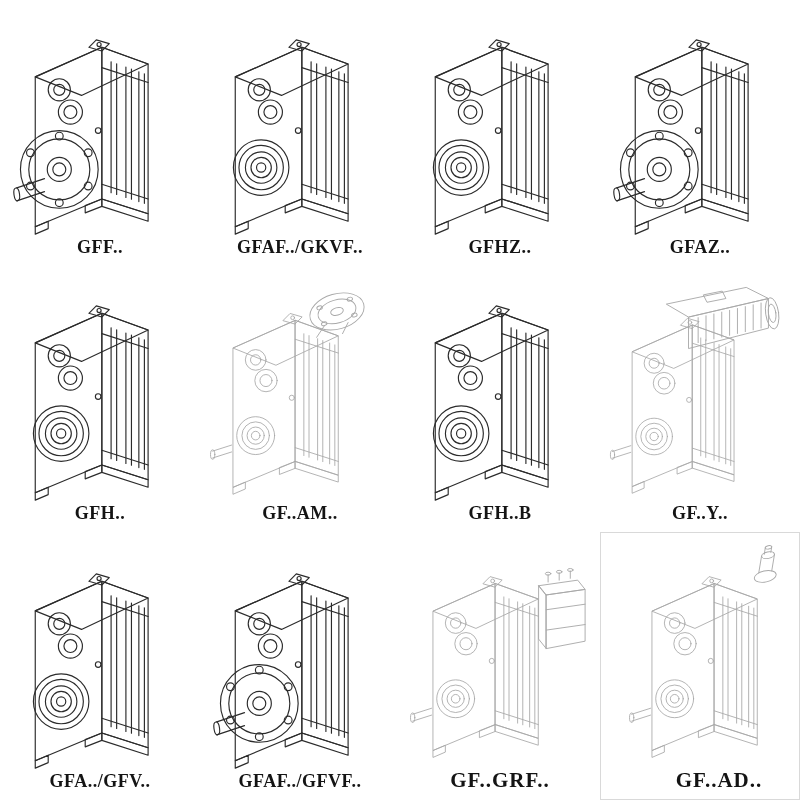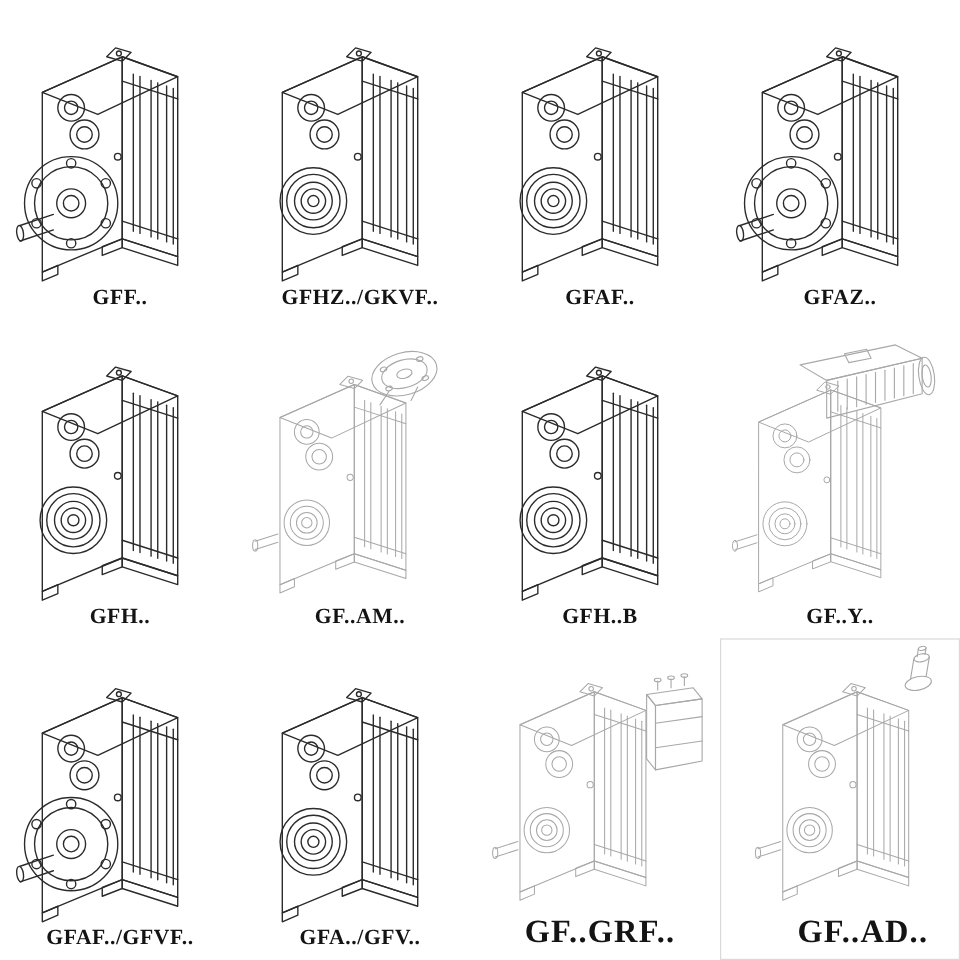--- a/index.html
+++ b/index.html
@@ -22,21 +22,21 @@
     width:200px;height:226px;flex:0 0 auto;
     display:flex;align-items:center;justify-content:center;
   }
   .drawing svg{width:194px;height:222px;display:block;}
   .label{
     font-weight:700;font-size:18px;color:#141414;letter-spacing:.5px;
     text-align:center;line-height:1.1;white-space:nowrap;
   }
   
   .cell:nth-child(11) .label,
-  .cell:nth-child(12) .label{font-size:27px;letter-spacing:1px;}
+  .cell:nth-child(12) .label{font-size:21px;letter-spacing:1px;}
   
   .cell:nth-child(12){outline:1px solid #d9d9d9;outline-offset:-1px;padding-left:38px;}
 </style>
 </head>
 <body>
 
 <div id="grid">
     <figure class="cell">
       <div class="drawing">
         <svg viewBox="0 0 200 240" xmlns="http://www.w3.org/2000/svg">
@@ -110,21 +110,21 @@
               <polygon points="102,198 152,214 152,222 102,206"></polygon>
               <circle cx="58" cy="164" r="30"></circle>
               <circle cx="58" cy="164" r="24"></circle>
               <circle cx="58" cy="164" r="17"></circle>
               <circle cx="58" cy="164" r="11"></circle>
               <circle cx="58" cy="164" r="5"></circle>
             </g>
           </g>
         </svg>
       </div>
-      <figcaption class="label">GFHZ../GKVF..</figcaption>
+      <figcaption class="label">GFAF../GKVF..</figcaption>
     </figure>
     <figure class="cell">
       <div class="drawing">
         <svg viewBox="0 0 200 240" xmlns="http://www.w3.org/2000/svg">
           <g fill="none" stroke="#2b2b2b" stroke-width="1.25" stroke-linejoin="round" stroke-linecap="round">
             <g transform="translate(0,2) scale(1)">
               <polygon points="30,66 102,34 152,52 80,86"></polygon>
               <polygon points="30,66 102,34 102,198 30,228"></polygon>
               <polygon points="102,34 152,52 152,214 102,198"></polygon>
               <polygon points="88,34 96,26 110,30 102,38"></polygon>
@@ -147,21 +147,21 @@
               <polygon points="102,198 152,214 152,222 102,206"></polygon>
               <circle cx="58" cy="164" r="30"></circle>
               <circle cx="58" cy="164" r="24"></circle>
               <circle cx="58" cy="164" r="17"></circle>
               <circle cx="58" cy="164" r="11"></circle>
               <circle cx="58" cy="164" r="5"></circle>
             </g>
           </g>
         </svg>
       </div>
-      <figcaption class="label">GFAF..</figcaption>
+      <figcaption class="label">GFHZ..</figcaption>
     </figure>
     <figure class="cell">
       <div class="drawing">
         <svg viewBox="0 0 200 240" xmlns="http://www.w3.org/2000/svg">
           <g fill="none" stroke="#2b2b2b" stroke-width="1.25" stroke-linejoin="round" stroke-linecap="round">
             <g transform="translate(0,2) scale(1)">
               <polygon points="30,66 102,34 152,52 80,86"></polygon>
               <polygon points="30,66 102,34 102,198 30,228"></polygon>
               <polygon points="102,34 152,52 152,214 102,198"></polygon>
               <polygon points="88,34 96,26 110,30 102,38"></polygon>
@@ -395,20 +395,57 @@
               <line x1="142" y1="60.4" x2="142" y2="200.8"></line>
               <line x1="148" y1="62.56" x2="148" y2="202.72"></line>
               <circle cx="56" cy="80" r="12"></circle>
               <circle cx="56" cy="80" r="6"></circle>
               <circle cx="68" cy="104" r="13"></circle>
               <circle cx="68" cy="104" r="7"></circle>
               <circle cx="98" cy="124" r="3"></circle>
               <polygon points="30,228 44,222 44,230 30,236"></polygon>
               <polygon points="84,205 102,198 102,206 84,213"></polygon>
               <polygon points="102,198 152,214 152,222 102,206"></polygon>
+              <circle cx="58" cy="164" r="30"></circle>
+              <circle cx="58" cy="164" r="24"></circle>
+              <circle cx="58" cy="164" r="17"></circle>
+              <circle cx="58" cy="164" r="11"></circle>
+              <circle cx="58" cy="164" r="5"></circle>
+            </g>
+          </g>
+        </svg>
+      </div>
+      <figcaption class="label">GFA../GFV..</figcaption>
+    </figure>
+    <figure class="cell">
+      <div class="drawing">
+        <svg viewBox="0 0 200 240" xmlns="http://www.w3.org/2000/svg">
+          <g fill="none" stroke="#2b2b2b" stroke-width="1.25" stroke-linejoin="round" stroke-linecap="round">
+            <g transform="translate(0,2) scale(1)">
+              <polygon points="30,66 102,34 152,52 80,86"></polygon>
+              <polygon points="30,66 102,34 102,198 30,228"></polygon>
+              <polygon points="102,34 152,52 152,214 102,198"></polygon>
+              <polygon points="88,34 96,26 110,30 102,38"></polygon>
+              <circle cx="99" cy="31" r="2.2"></circle>
+              <line x1="102" y1="56" x2="152" y2="72"></line>
+              <line x1="102" y1="182" x2="152" y2="198"></line>
+              <line x1="112" y1="49.6" x2="112" y2="191.2"></line>
+              <line x1="118" y1="51.76" x2="118" y2="193.12"></line>
+              <line x1="128" y1="55.36" x2="128" y2="196.32"></line>
+              <line x1="134" y1="57.519999999999996" x2="134" y2="198.24"></line>
+              <line x1="142" y1="60.4" x2="142" y2="200.8"></line>
+              <line x1="148" y1="62.56" x2="148" y2="202.72"></line>
+              <circle cx="56" cy="80" r="12"></circle>
+              <circle cx="56" cy="80" r="6"></circle>
+              <circle cx="68" cy="104" r="13"></circle>
+              <circle cx="68" cy="104" r="7"></circle>
+              <circle cx="98" cy="124" r="3"></circle>
+              <polygon points="30,228 44,222 44,230 30,236"></polygon>
+              <polygon points="84,205 102,198 102,206 84,213"></polygon>
+              <polygon points="102,198 152,214 152,222 102,206"></polygon>
               <circle cx="56" cy="166" r="42"></circle>
               <circle cx="56" cy="166" r="33"></circle>
               <circle cx="56" cy="166" r="13"></circle>
               <circle cx="56" cy="166" r="7"></circle>
               <circle cx="87.2" cy="184" r="4.2"></circle>
               <circle cx="56" cy="202" r="4.2"></circle>
               <circle cx="24.8" cy="184" r="4.2"></circle>
               <circle cx="24.8" cy="148" r="4.2"></circle>
               <circle cx="56" cy="130" r="4.2"></circle>
               <circle cx="87.2" cy="148" r="4.2"></circle>
@@ -417,57 +454,20 @@
               <ellipse cx="10" cy="193" rx="3" ry="7" transform="rotate(-8 10 193)"></ellipse>
             </g>
           </g>
         </svg>
       </div>
       <figcaption class="label">GFAF../GFVF..</figcaption>
     </figure>
     <figure class="cell">
       <div class="drawing">
         <svg viewBox="0 0 200 240" xmlns="http://www.w3.org/2000/svg">
-          <g fill="none" stroke="#2b2b2b" stroke-width="1.25" stroke-linejoin="round" stroke-linecap="round">
-            <g transform="translate(0,2) scale(1)">
-              <polygon points="30,66 102,34 152,52 80,86"></polygon>
-              <polygon points="30,66 102,34 102,198 30,228"></polygon>
-              <polygon points="102,34 152,52 152,214 102,198"></polygon>
-              <polygon points="88,34 96,26 110,30 102,38"></polygon>
-              <circle cx="99" cy="31" r="2.2"></circle>
-              <line x1="102" y1="56" x2="152" y2="72"></line>
-              <line x1="102" y1="182" x2="152" y2="198"></line>
-              <line x1="112" y1="49.6" x2="112" y2="191.2"></line>
-              <line x1="118" y1="51.76" x2="118" y2="193.12"></line>
-              <line x1="128" y1="55.36" x2="128" y2="196.32"></line>
-              <line x1="134" y1="57.519999999999996" x2="134" y2="198.24"></line>
-              <line x1="142" y1="60.4" x2="142" y2="200.8"></line>
-              <line x1="148" y1="62.56" x2="148" y2="202.72"></line>
-              <circle cx="56" cy="80" r="12"></circle>
-              <circle cx="56" cy="80" r="6"></circle>
-              <circle cx="68" cy="104" r="13"></circle>
-              <circle cx="68" cy="104" r="7"></circle>
-              <circle cx="98" cy="124" r="3"></circle>
-              <polygon points="30,228 44,222 44,230 30,236"></polygon>
-              <polygon points="84,205 102,198 102,206 84,213"></polygon>
-              <polygon points="102,198 152,214 152,222 102,206"></polygon>
-              <circle cx="58" cy="164" r="30"></circle>
-              <circle cx="58" cy="164" r="24"></circle>
-              <circle cx="58" cy="164" r="17"></circle>
-              <circle cx="58" cy="164" r="11"></circle>
-              <circle cx="58" cy="164" r="5"></circle>
-            </g>
-          </g>
-        </svg>
-      </div>
-      <figcaption class="label">GFA../GFV..</figcaption>
-    </figure>
-    <figure class="cell">
-      <div class="drawing">
-        <svg viewBox="0 0 200 240" xmlns="http://www.w3.org/2000/svg">
           <g fill="none" stroke="#a8a8a8" stroke-width="1" stroke-linejoin="round" stroke-linecap="round">
             <g transform="translate(0,10) scale(0.93)">
               <polygon points="30,66 102,34 152,52 80,86"></polygon>
               <polygon points="30,66 102,34 102,198 30,228"></polygon>
               <polygon points="102,34 152,52 152,214 102,198"></polygon>
               <polygon points="88,34 96,26 110,30 102,38"></polygon>
               <circle cx="99" cy="31" r="2.2"></circle>
               <line x1="102" y1="56" x2="152" y2="72"></line>
               <line x1="102" y1="182" x2="152" y2="198"></line>
               <line x1="112" y1="49.6" x2="112" y2="191.2"></line>

